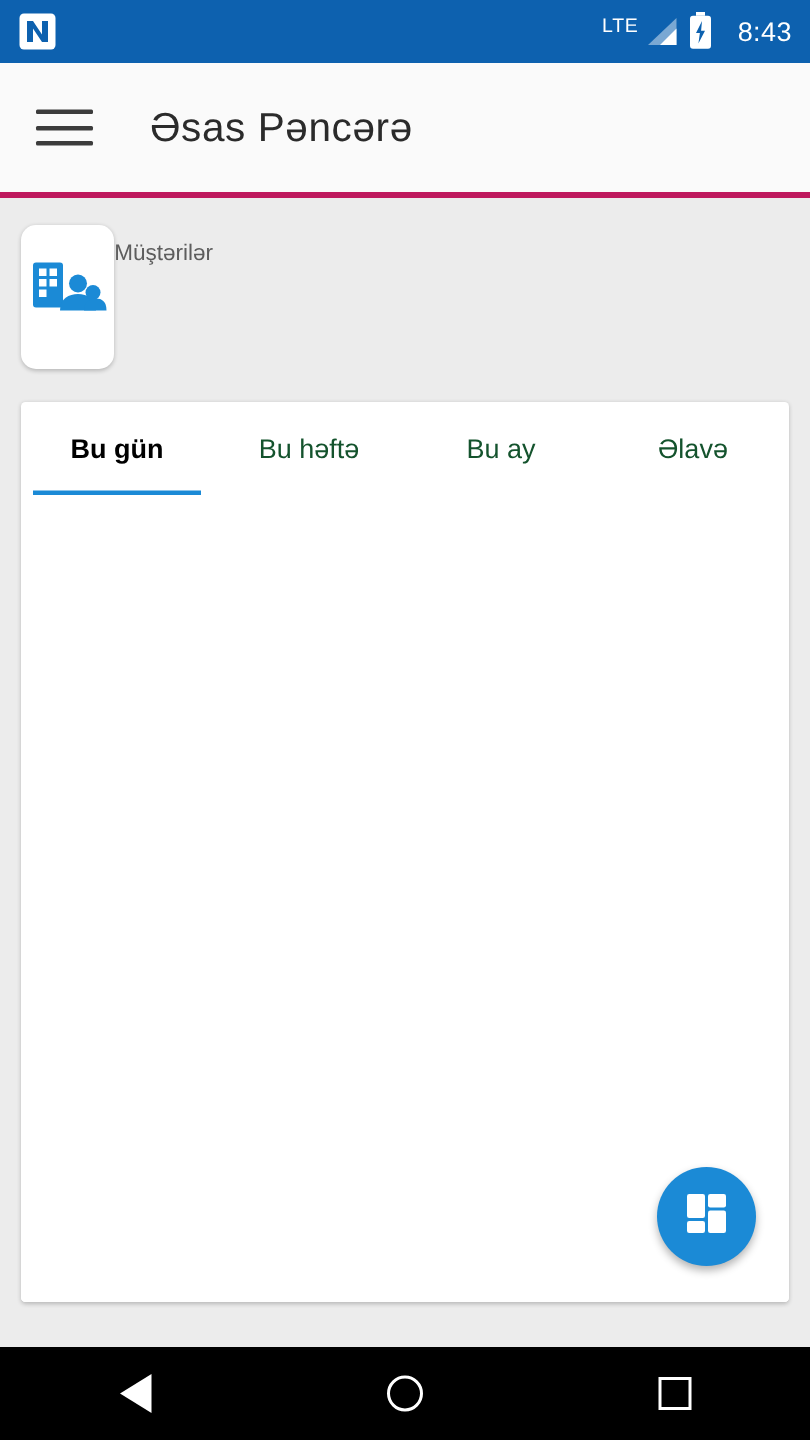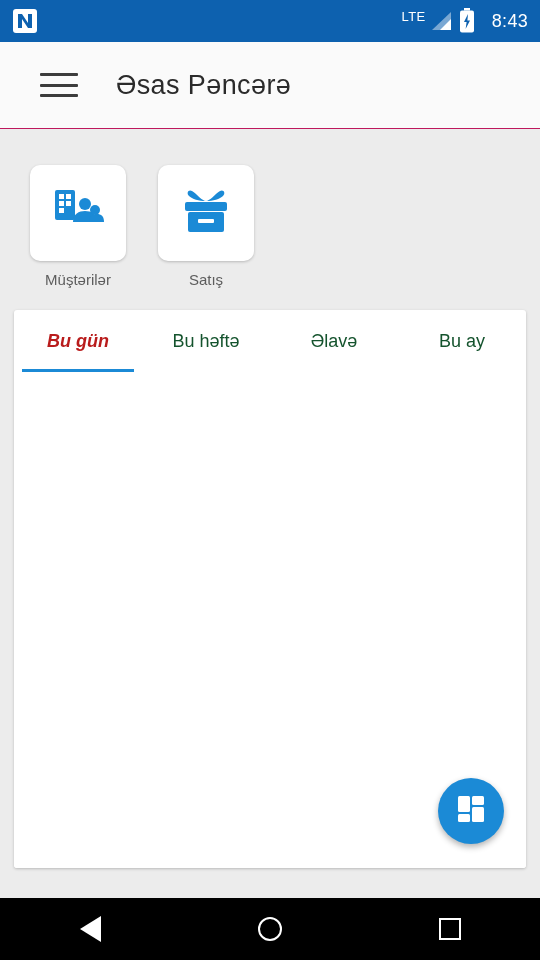--- a/index.html
+++ b/index.html
@@ -68,23 +68,23 @@
     letter-spacing: .3px;
     font-weight: 400;
   }
 
   
   .appbar {
     height: 86px;
     background: #fafafa;
     display: flex;
     align-items: center;
-    padding-left: 40px;
-    flex: none;
-    border-bottom: 1px solid #be185d;
+    padding-left: 24px;
+    flex: none;
+    border-bottom: 4px solid #be185d;
   }
   .hamburger {
     width: 38px;
     height: 30px;
     display: flex;
     flex-direction: column;
     justify-content: space-between;
     padding: 3px 0;
     box-sizing: border-box;
     cursor: pointer;
@@ -112,25 +112,24 @@
   }
   .tiles {
     padding: 18px 14px 4px 14px;
     display: flex;
     flex-wrap: wrap;
   }
   .tile {
     width: 25%;
     box-sizing: border-box;
     display: flex;
-    flex-direction: column;
-    align-items: center;
+    flex-direction: row;
+    align-items: flex-start;
     margin-bottom: 14px;
     cursor: pointer;
-    margin-top: 18px;
   }
   .tile-card {
     width: 96px;
     height: 96px;
     background: #ffffff;
     border-radius: 10px;
     box-shadow: 0 1px 3px rgba(0,0,0,.22);
     display: flex;
     align-items: center;
     justify-content: center;
@@ -165,23 +164,22 @@
     flex: 1;
     display: flex;
     align-items: center;
     justify-content: center;
     font-size: 18px;
     color: #14532d;
     cursor: pointer;
     position: relative;
   }
   .tab.active {
-    color: #b91c1c;
+    color: #000000;
     font-weight: bold;
-    font-style: italic;
   }
   .tab.active::after {
     content: "";
     position: absolute;
     left: 8px;
     right: 8px;
     bottom: 0;
     height: 3px;
     background: #1b8ad6;
   }
@@ -306,57 +304,43 @@
               <circle cx="34" cy="16" r="6" fill="#1b8ad6"></circle>
               <path d="M22 34 C22 26 28 23 34 23 C40 23 46 26 46 34 Z" fill="#1b8ad6"></path>
               <circle cx="44" cy="22" r="5" fill="#1b8ad6"></circle>
               <path d="M38 34 C38 28 42 26 46 26 C50 26 53 28 53 34 Z" fill="#1b8ad6"></path>
             </svg>
           </span>
         </div>
         <div class="tile-label">Müştərilər</div>
       </div>
 
-      <div class="tile">
-        <div class="tile-card">
-          <span>
-            <svg width="50" height="48" viewBox="0 0 50 48">
-              <path d="M25 14 C21 14 16 7 11 4 C7.5 2 5 6 8 9 C11 12 18 14 25 14 Z" fill="#1b8ad6"></path>
-              <path d="M25 14 C29 14 34 7 39 4 C42.5 2 45 6 42 9 C39 12 32 14 25 14 Z" fill="#1b8ad6"></path>
-              <rect x="4" y="15" width="42" height="9" rx="2" fill="#1b8ad6"></rect>
-              <rect x="7" y="25" width="36" height="20" rx="2" fill="#1b8ad6"></rect>
-              <rect x="17" y="32" width="16" height="4" rx="1" fill="#ffffff"></rect>
-            </svg>
-          </span>
-        </div>
-        <div class="tile-label">Satış</div>
-      </div>
 
 
 
 
 
 
       <div class="tile"></div>
 
     </div>
 
     <div class="tabcard">
       <div class="tabs">
         <div class="tab active">
           <span>Bu gün</span>
         </div>
         <div class="tab">
           <span>Bu həftə</span>
         </div>
         <div class="tab">
+          <span>Bu ay</span>
+        </div>
+        <div class="tab">
           <span>Əlavə</span>
-        </div>
-        <div class="tab">
-          <span>Bu ay</span>
         </div>
       </div>
       <div class="tab-body"></div>
       <div class="fab">
         <span>
           <svg width="30" height="30" viewBox="0 0 30 30">
             <rect x="2" y="2" width="12" height="16" rx="1.5" fill="#ffffff"></rect>
             <rect x="16" y="2" width="12" height="9" rx="1.5" fill="#ffffff"></rect>
             <rect x="2" y="20" width="12" height="8" rx="1.5" fill="#ffffff"></rect>
             <rect x="16" y="13" width="12" height="15" rx="1.5" fill="#ffffff"></rect>

